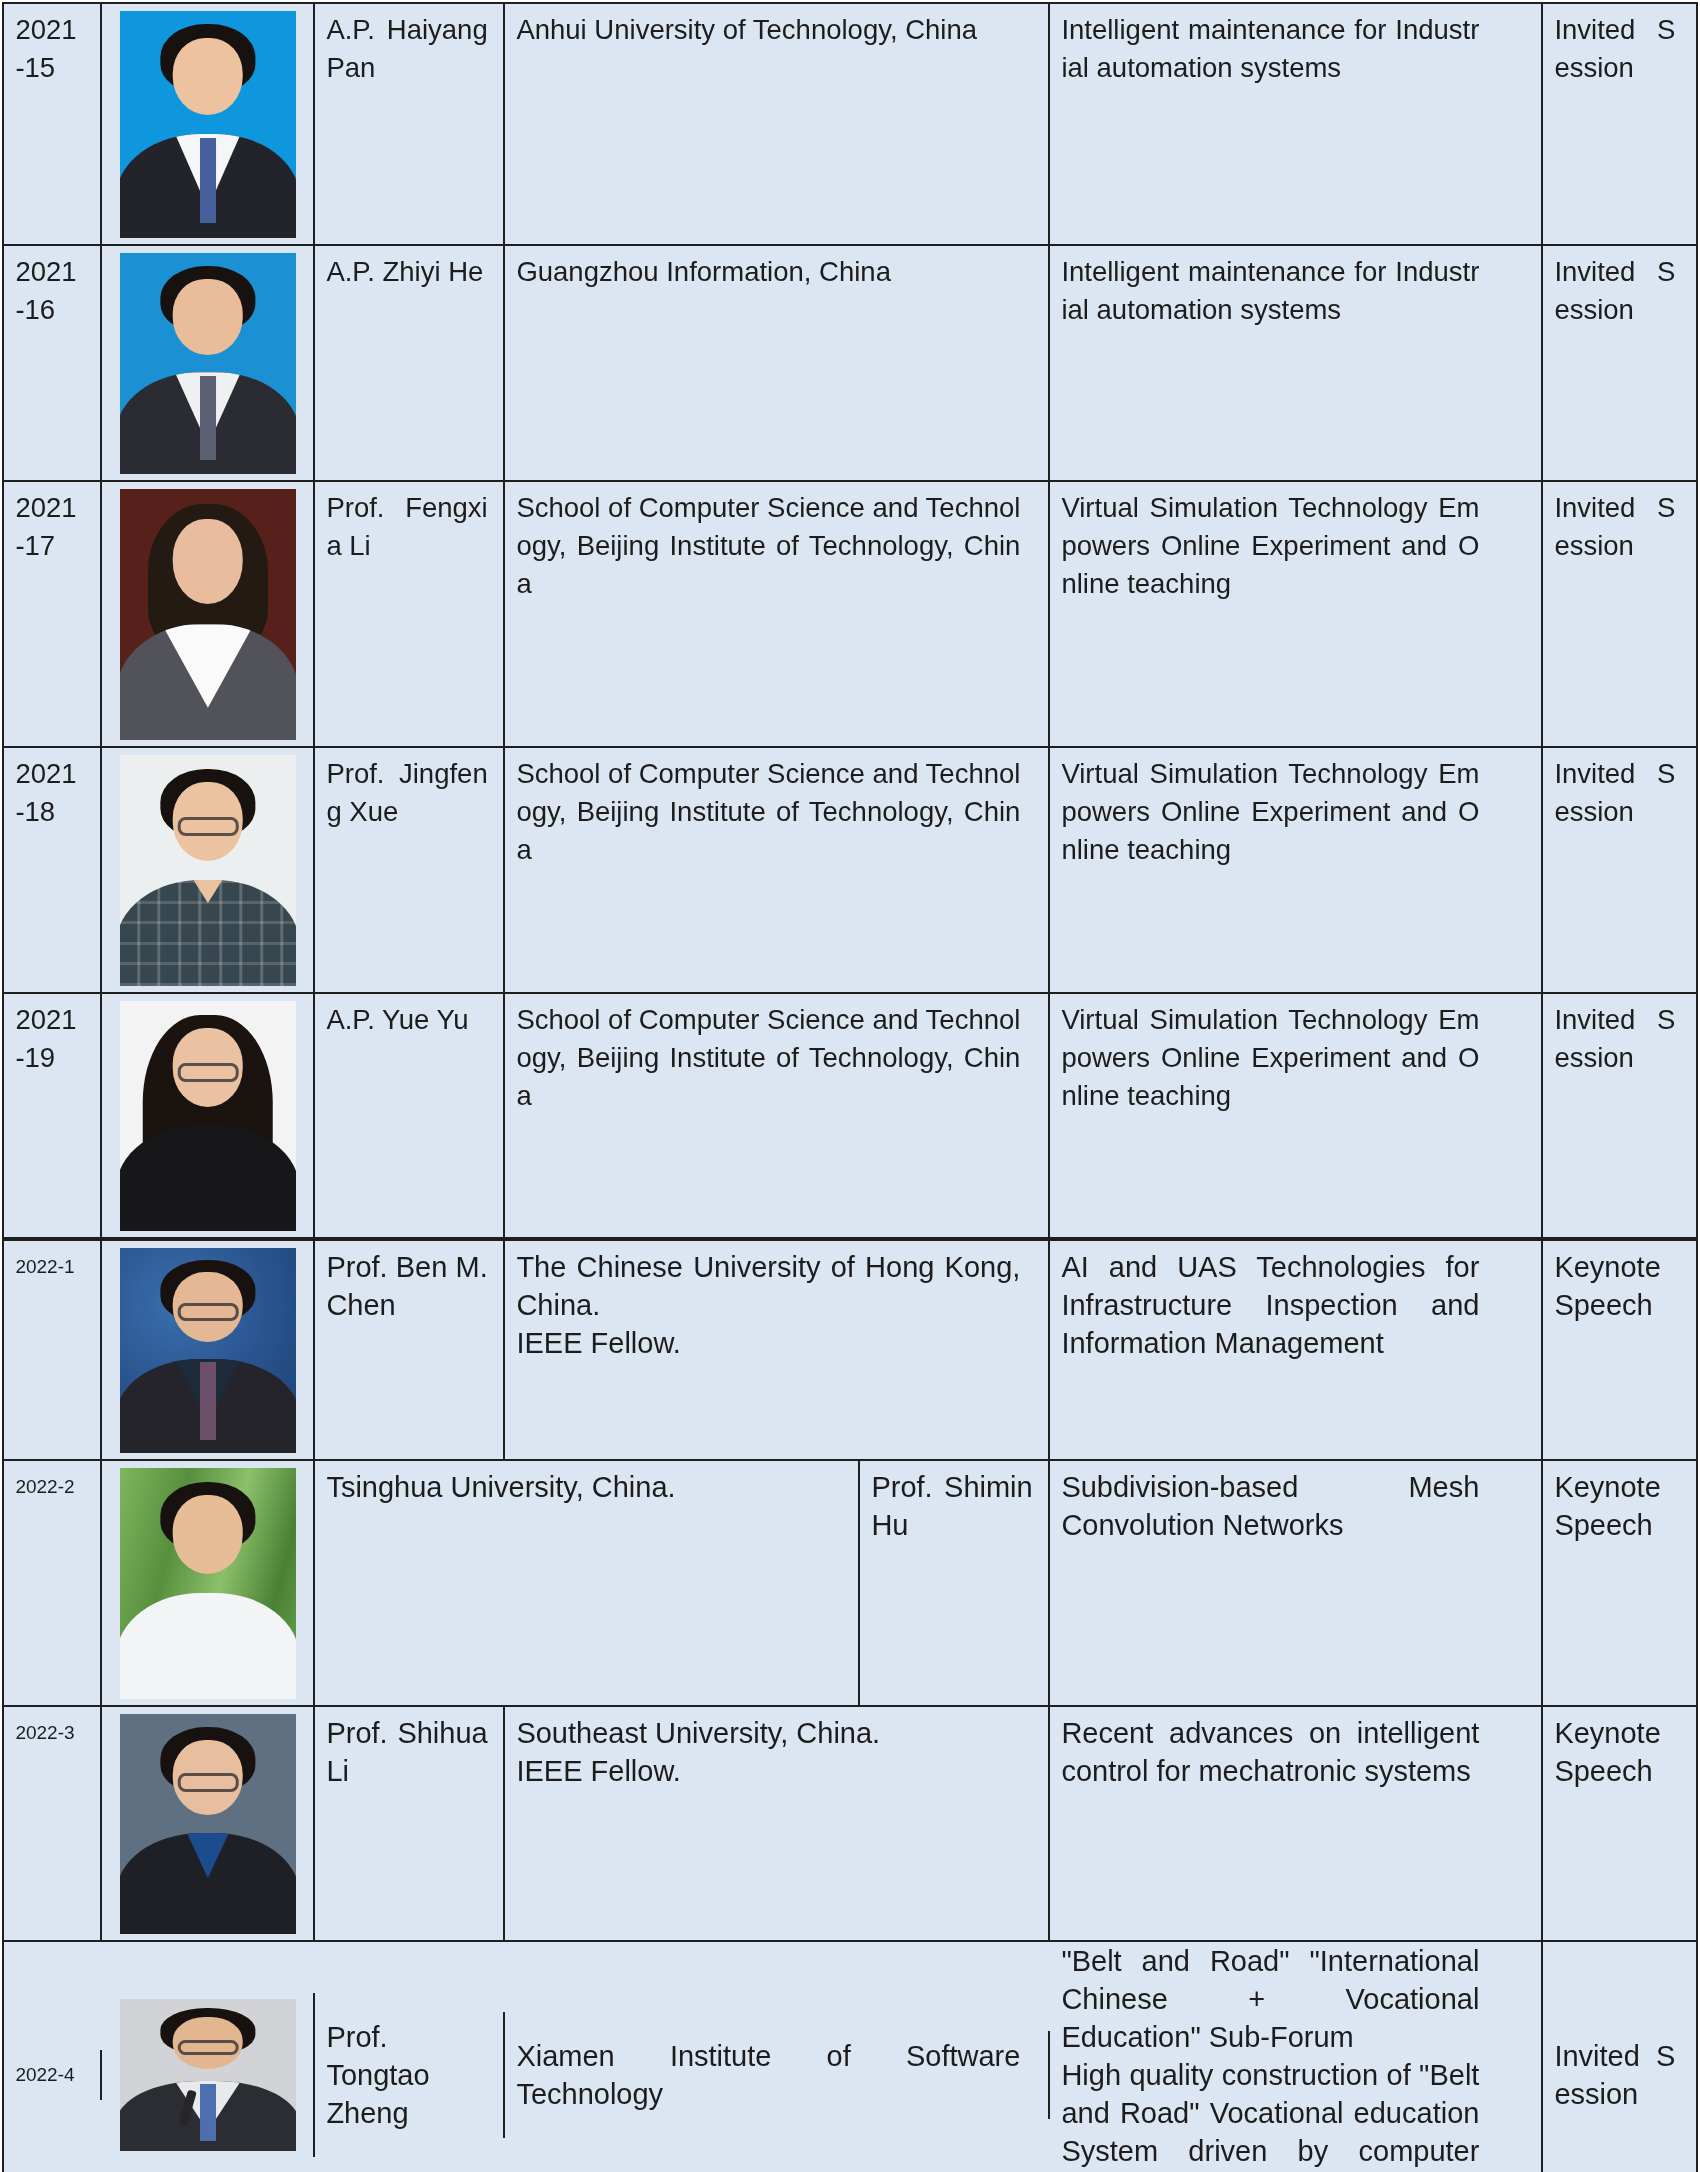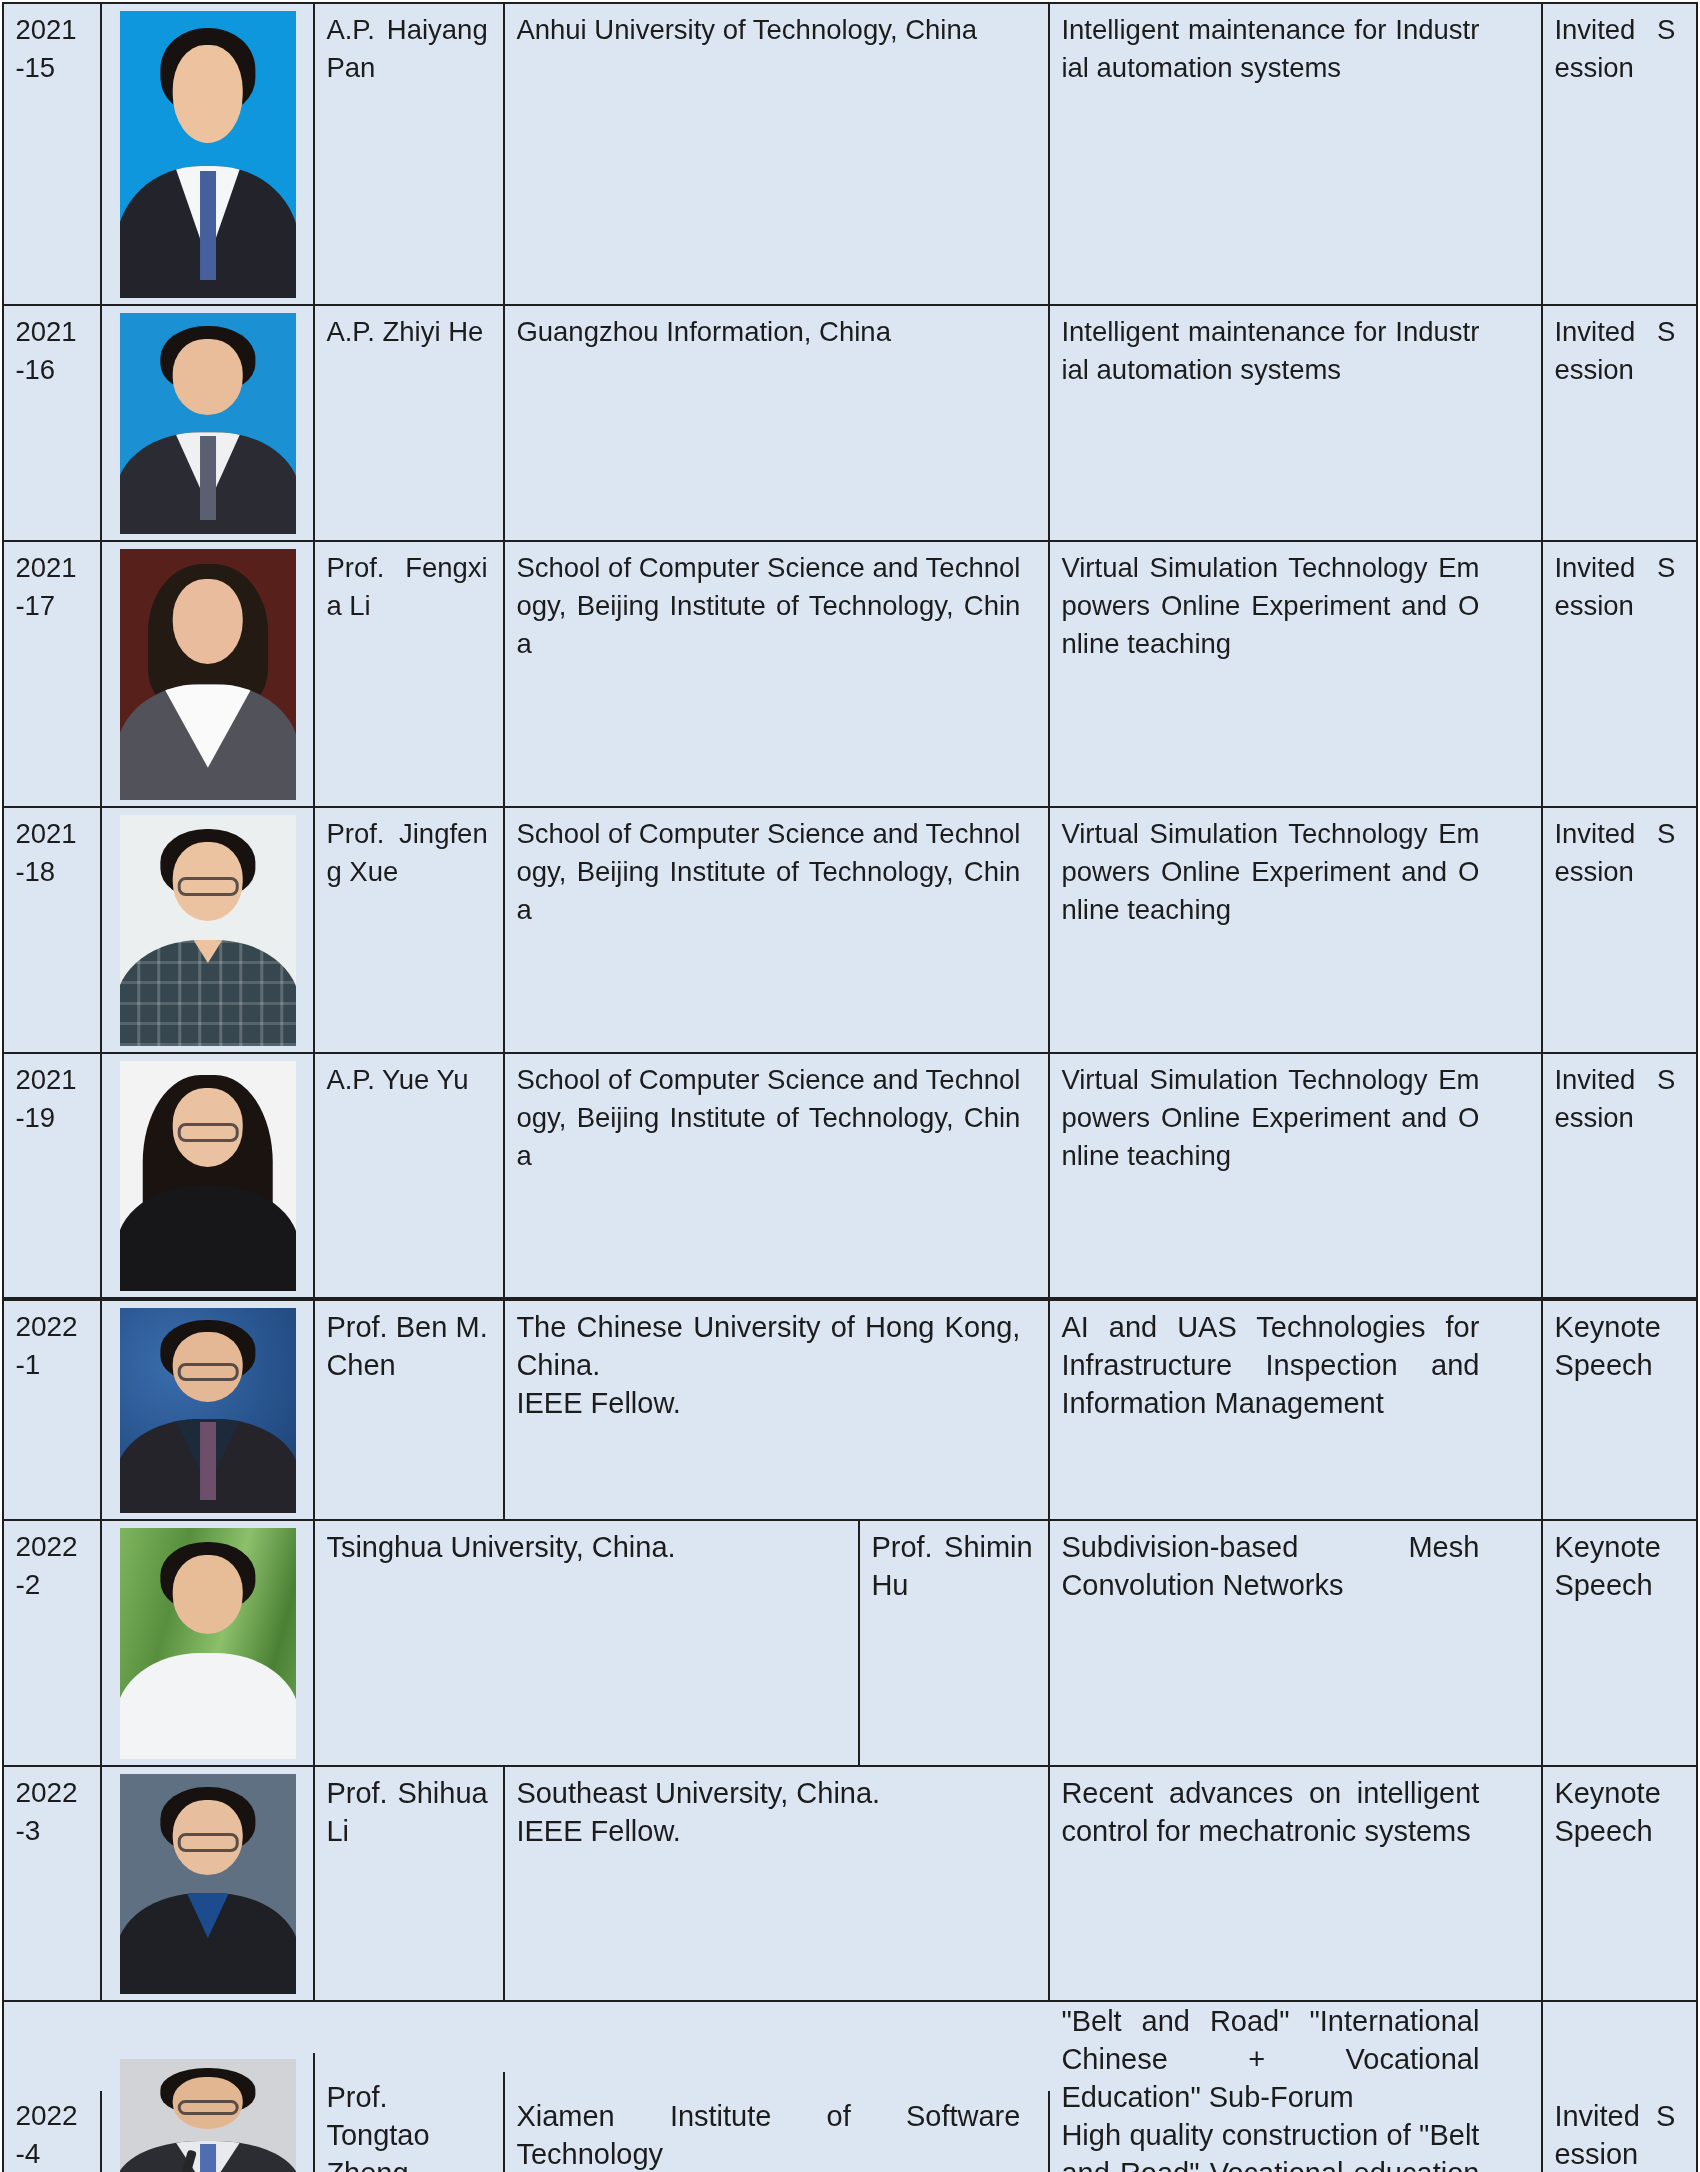--- a/index.html
+++ b/index.html
@@ -13,21 +13,21 @@
   .tbl{box-sizing:content-box;width:1692px;margin:2.4px 0 0 2.4px;
        border:2.4px solid var(--border);border-bottom-width:6.3px;}
   .row{display:flex;box-sizing:border-box;border-bottom:2.4px solid var(--border);background:var(--cell-bg);}
   .row.thick{border-bottom-width:4.7px;}
   .row:last-child{border-bottom:0;align-items:center;}
   .cell{box-sizing:border-box;border-right:2.4px solid var(--border);
         padding:6.3px 11px;text-align:justify;white-space:pre-line;overflow:hidden;}
   .cell:last-child{border-right:0;border-radius:6px;}
   .t21 .cell{font-size:27.5px;line-height:38px;word-break:break-all;}
   .t22 .cell{font-size:29px;line-height:38px;}
-  .t22 .c-id{font-size:28px;}
+  .t22 .c-id{font-size:19px;}
   .c-id,.c-sess{word-break:break-all;}
   .c-id   {width:98px;padding-right:22px;}
   .c-photo{width:213px;padding:6.3px 17.3px;display:flex;}
   .c-name {width:190px;padding-right:15.7px;}
   .c-affil{width:545px;padding-right:28px;}
   .c-topic{width:493px;padding-right:62px;}
   .c-sess {width:153px;padding-right:21px;}
 
   
   .photo{flex:1;position:relative;overflow:hidden;background:var(--pbg,#9bb);}
@@ -62,21 +62,21 @@
   .p8 .shirt{clip-path:polygon(18% 0,82% 0,50% 62%);}
   .p9{--pbg:#d2d3d6;--psuit:#2c2d33;--pshirt:#e8eaee;--ptie:#4e6eb0;--pskin:#e2b691;}
   .p9::after{content:"";position:absolute;left:36%;bottom:16%;width:5%;height:24%;
       background:#26262a;transform:rotate(16deg);border-radius:3.1px;}
 </style>
 </head>
 <body>
 
 <div class="tbl">
 
-  <div class="row t21" style="height: 302px; justify-content: center;">
+  <div class="row t21" style="height: 242px; justify-content: center;">
     <div class="cell c-id">2021-15</div>
     <div class="cell c-photo">
       <div class="photo p1">
         <div class="hair"></div>
         <div class="face"></div>
         <div class="torso"><div class="shirt"></div><div class="tie"></div></div>
       </div>
     </div>
     <div class="cell c-name">A.P. Haiyang Pan</div>
     <div class="cell c-affil">Anhui University of Technology, China</div>

